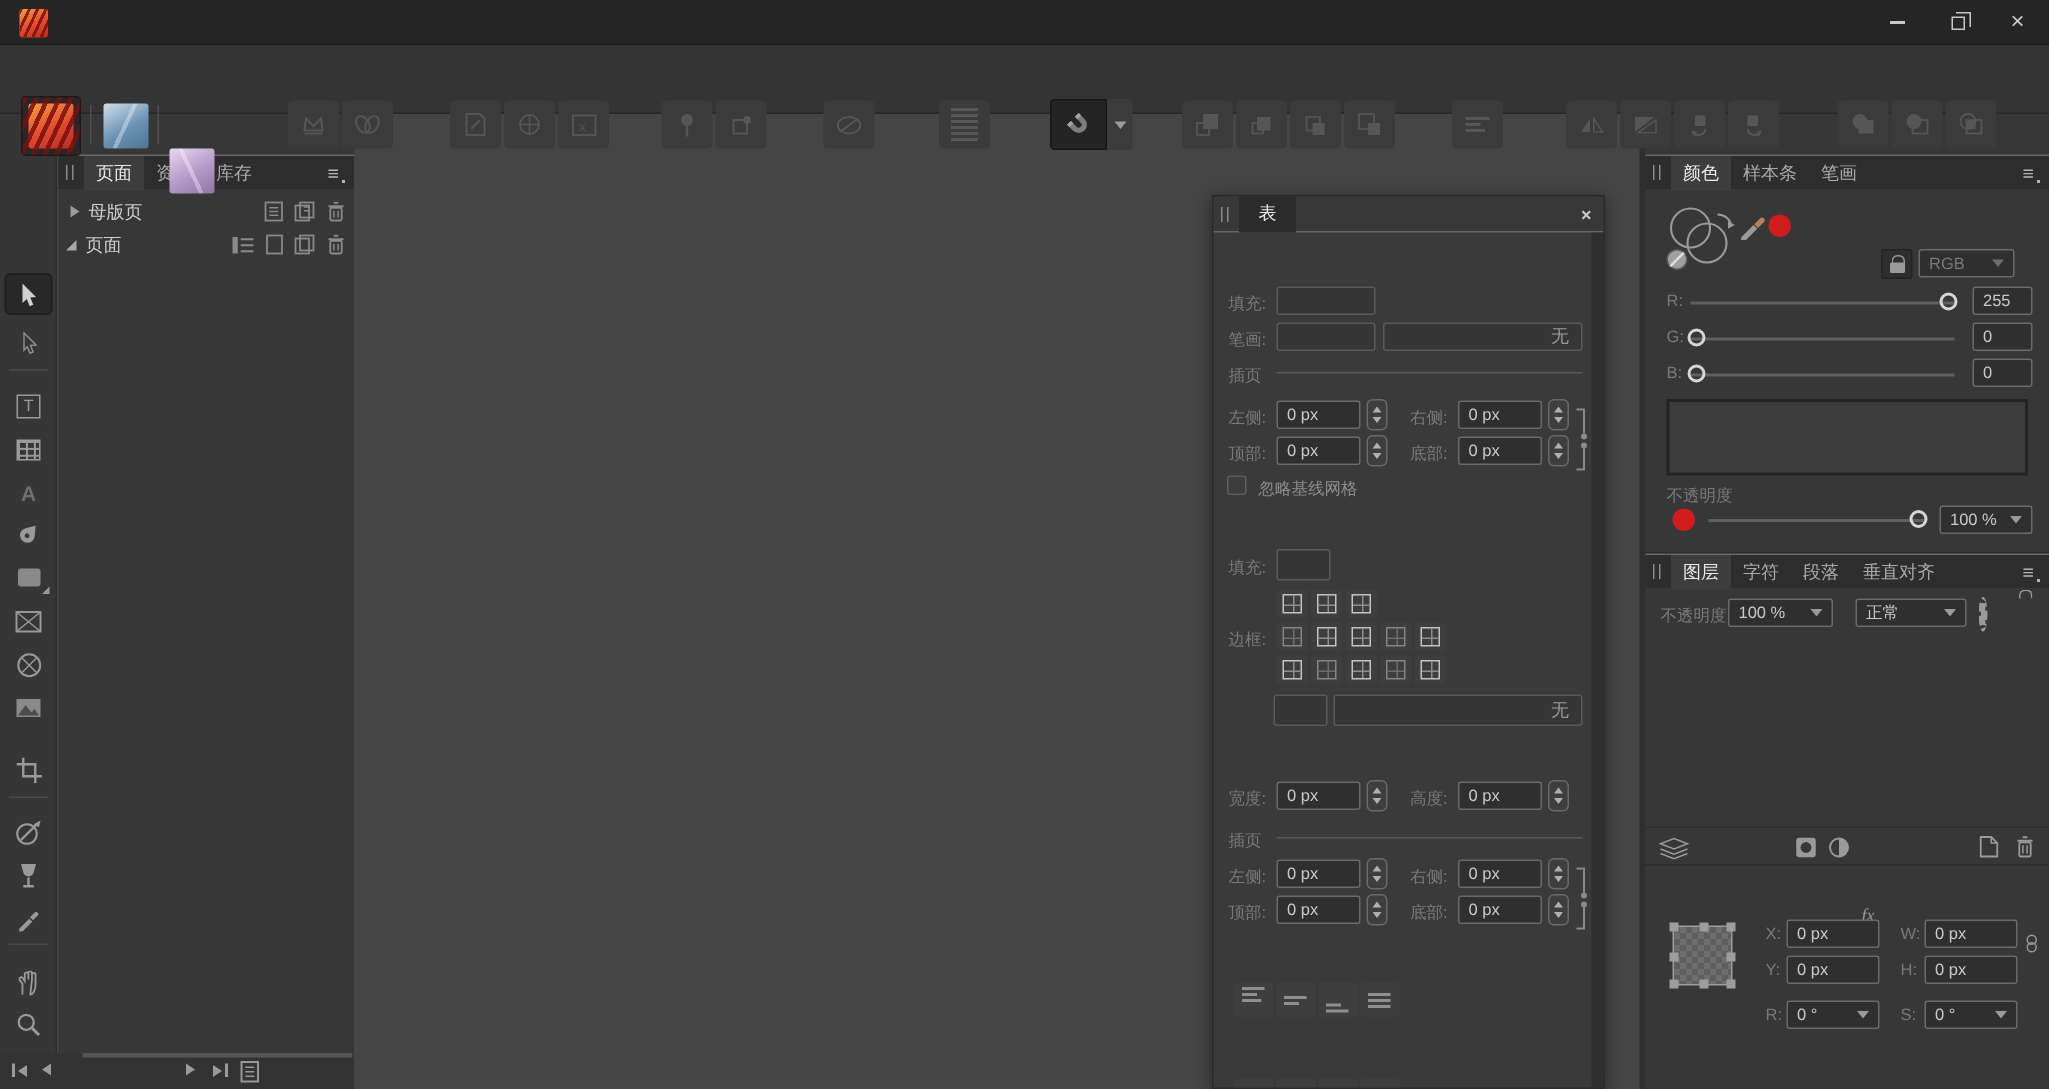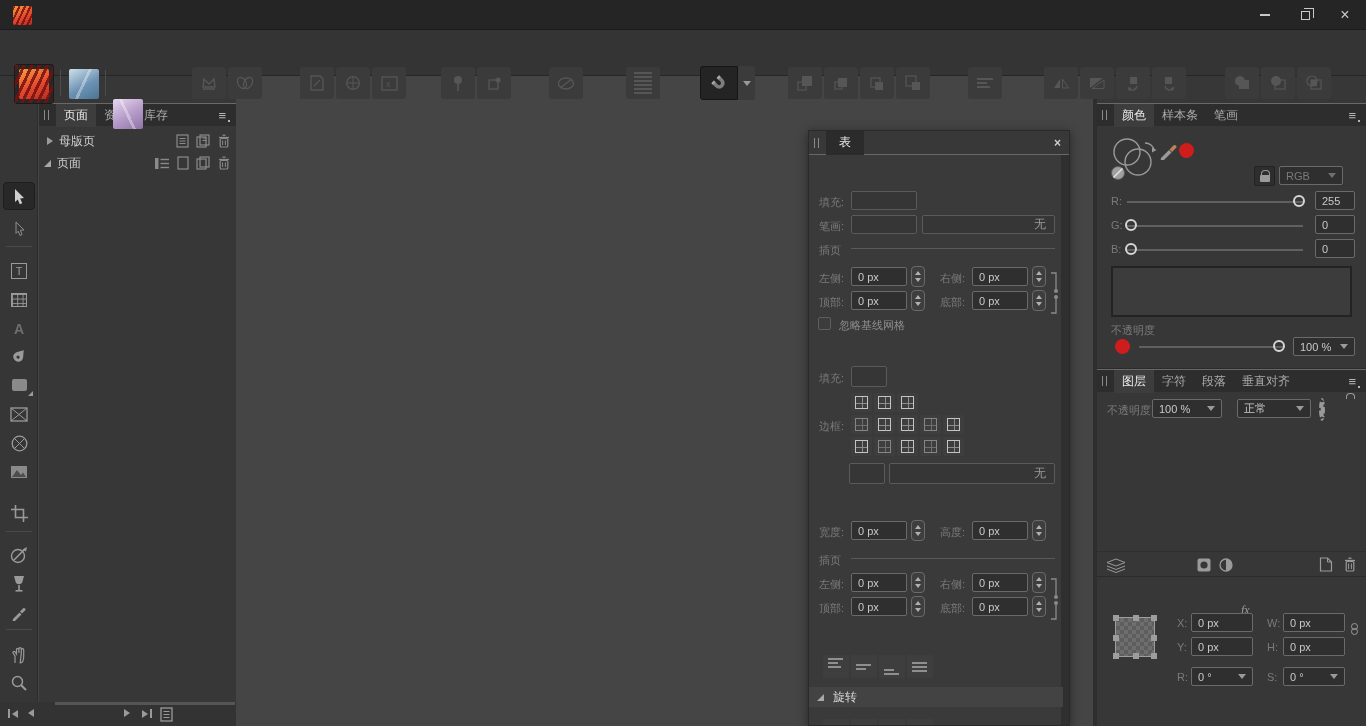--- a/index.html
+++ b/index.html
@@ -832,21 +832,17 @@
   <div class="vbtn" style="left:70px;top:524px;justify-content:flex-end;padding-bottom:3px;">
       <i style="width:10px"></i>
       <i style="width:15px"></i>
     </div>
   <div class="vbtn" style="left:98px;top:524px;">
       <i style="width:15px"></i>
       <i style="width:15px"></i>
       <i style="width:15px"></i>
     </div>
 
-  <div class="sec" style="top:556px;">
-      <span class="tri-exp"></span>
-      <span>旋转</span>
-    </div>
   <div class="vbtn" style="left:14px;top:588px;"></div>
   <div class="vbtn" style="left:42px;top:588px;"></div>
   <div class="vbtn" style="left:70px;top:588px;"></div>
   <div class="vbtn" style="left:98px;top:588px;"></div>
 </div>
 
 </body></html>

